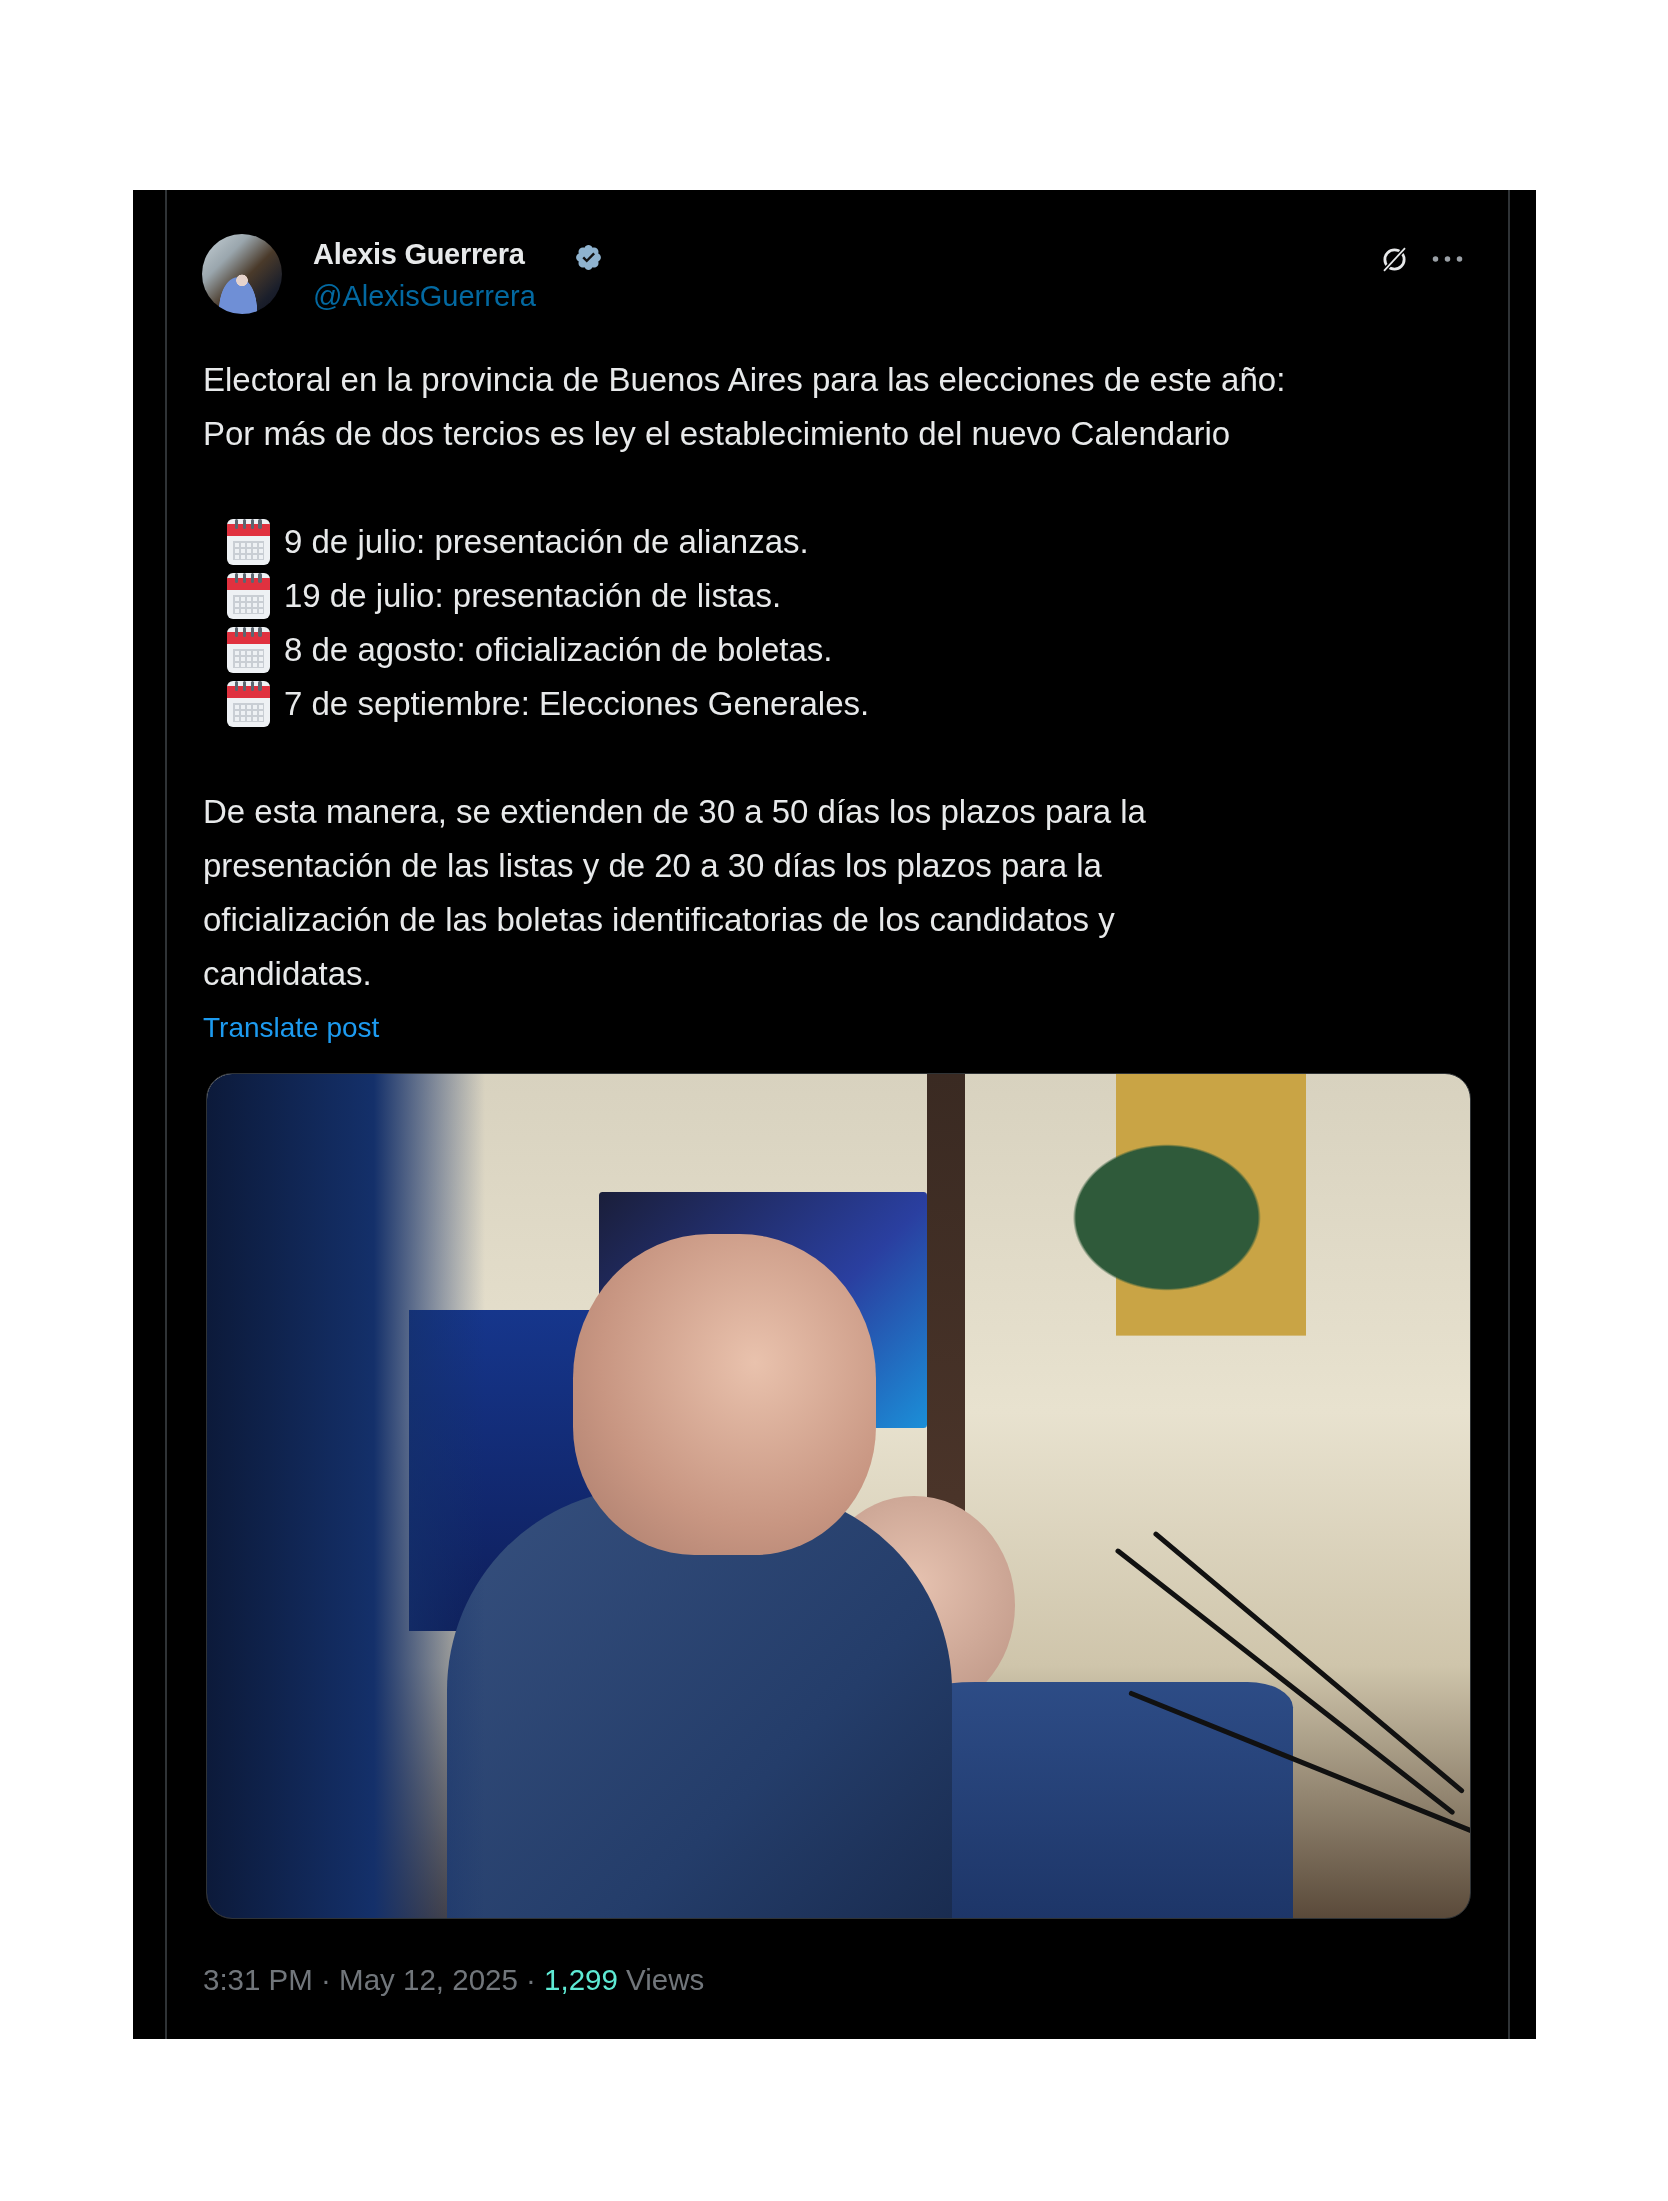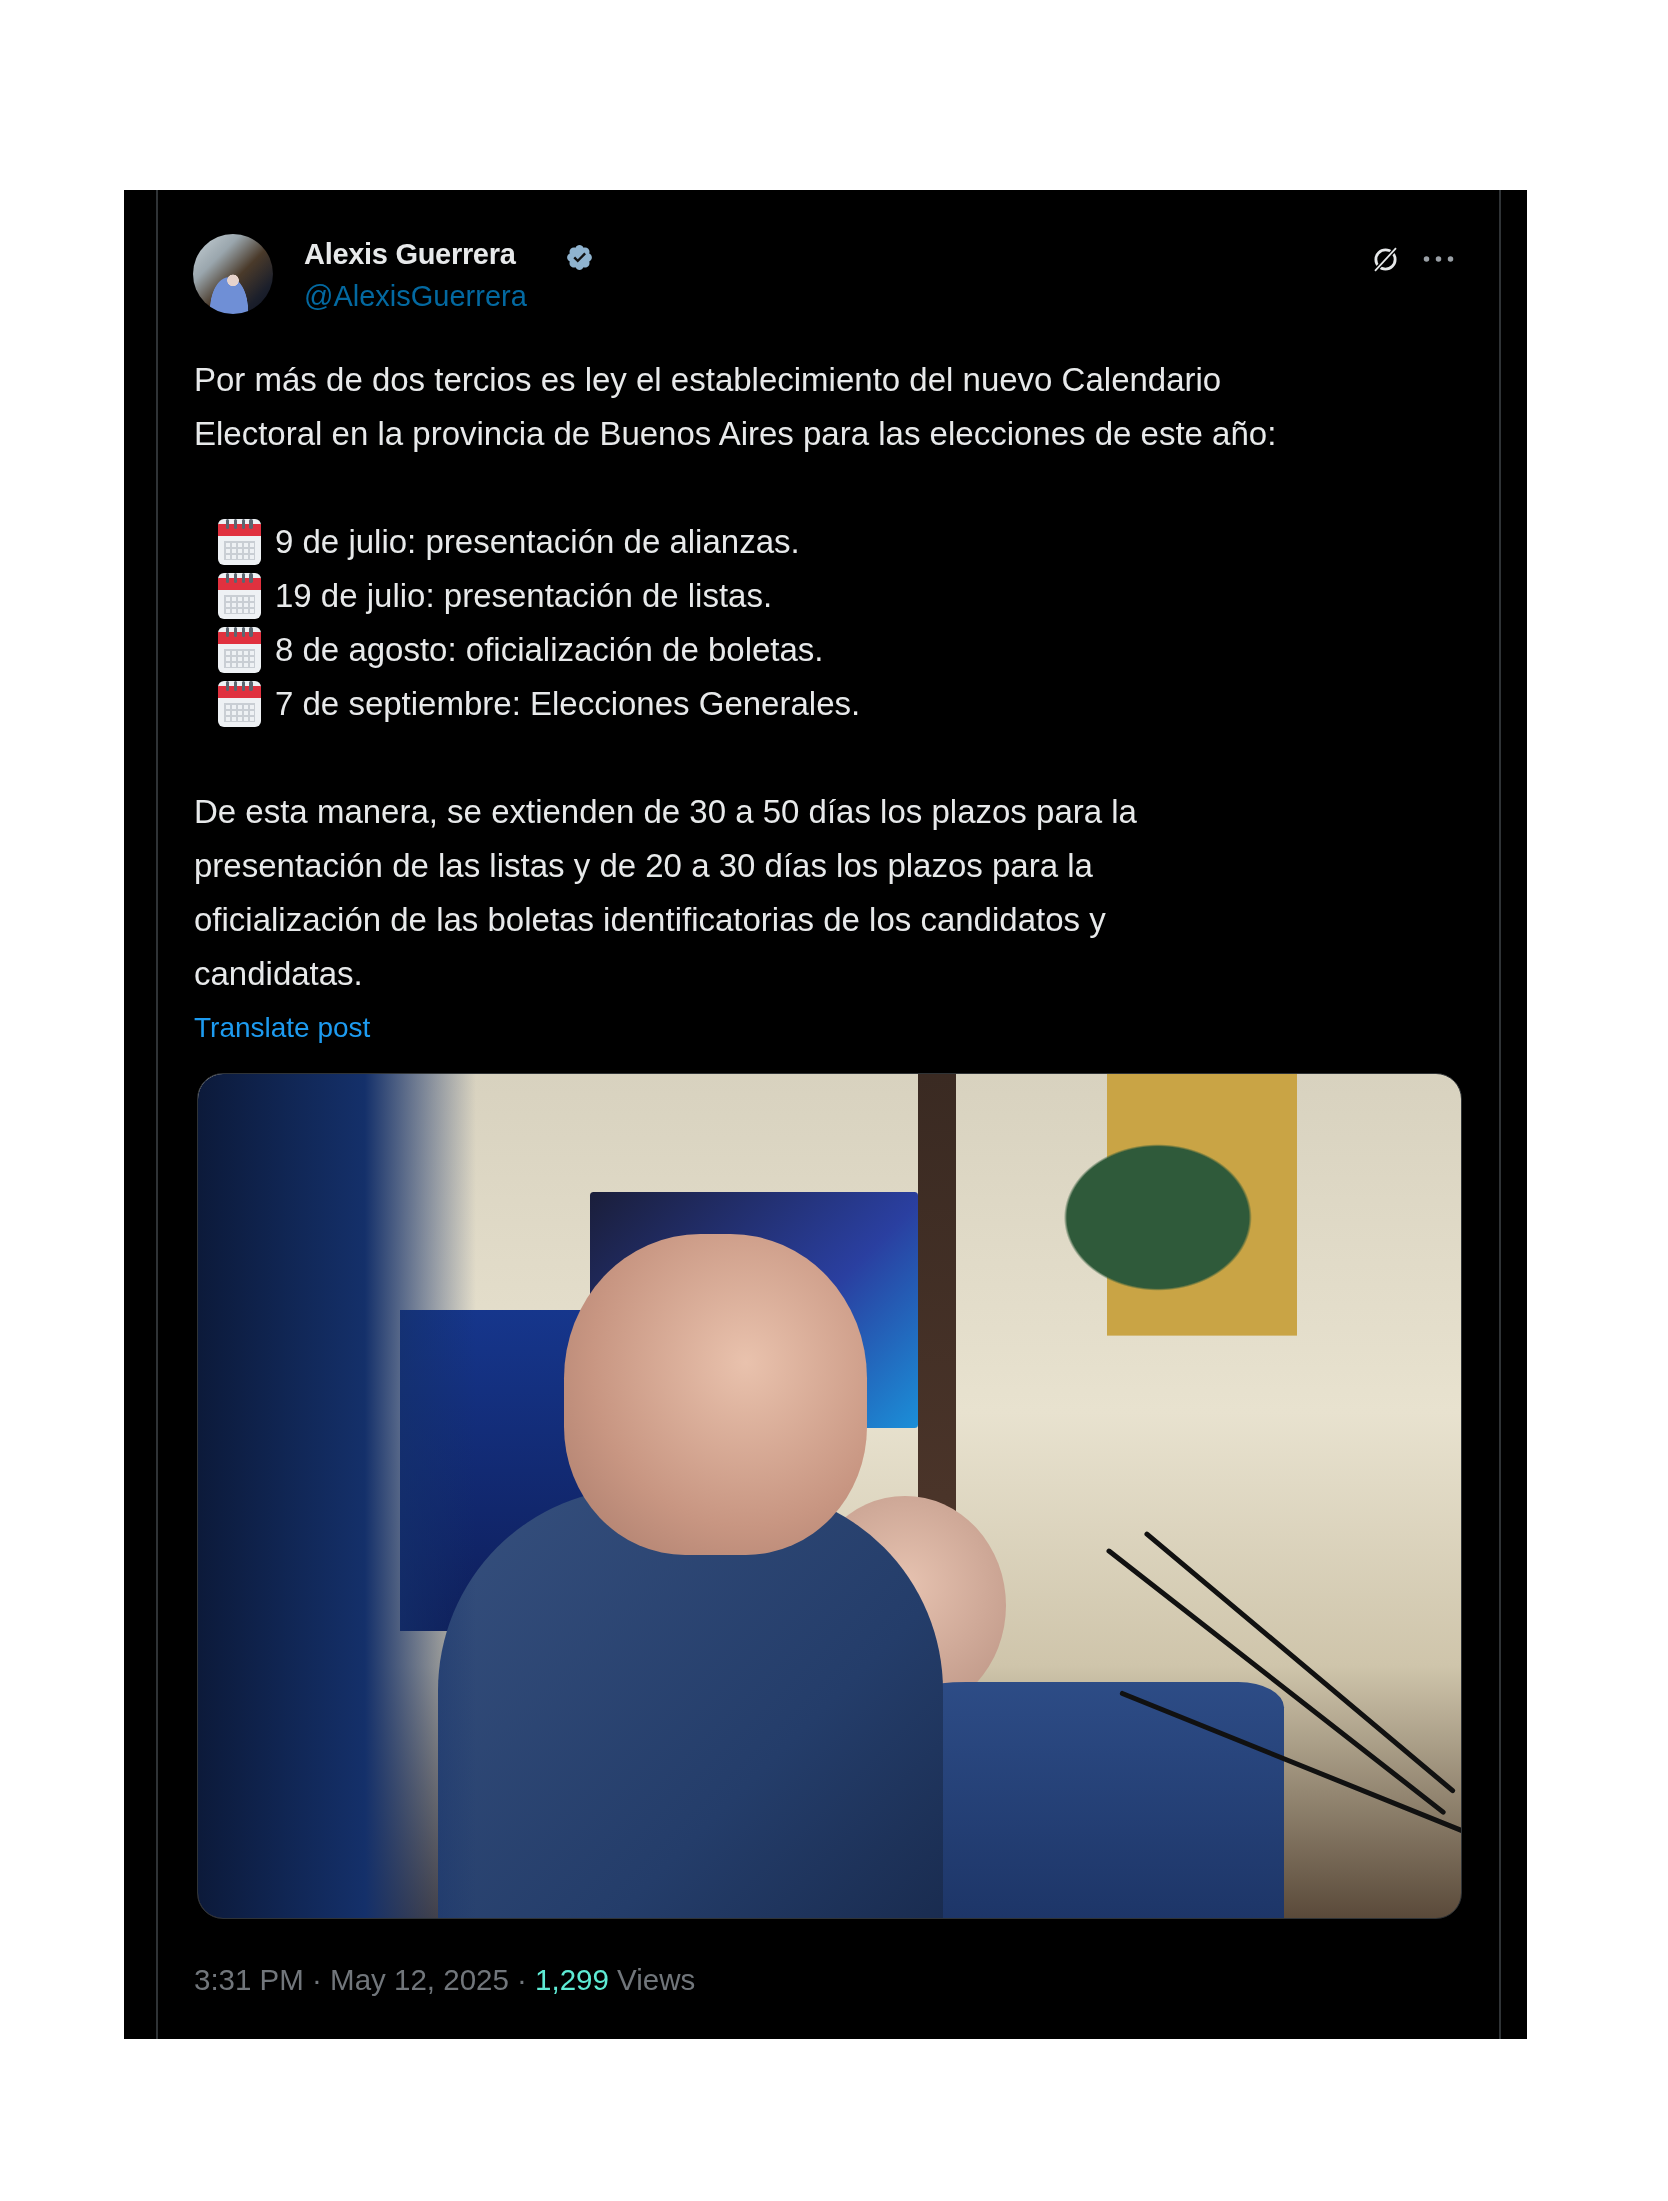--- a/index.html
+++ b/index.html
@@ -1,21 +1,21 @@
 <!DOCTYPE html>
 <html style="font-size:14px"><head>
 <meta charset="utf-8">
 <style>
   html, body { margin: 0; padding: 0; }
   body {
     width: 1669px; height: 2201px; background: #ffffff; position: relative;
     font-family: "Liberation Sans", "DejaVu Sans", sans-serif; overflow: hidden;
   }
   .card {
-    position: absolute; left: 124px; top: 190px; width: 1403px; height: 1849px;
+    position: absolute; left: 133px; top: 190px; width: 1403px; height: 1849px;
     background: #000000;
   }
   .rail { position: absolute; top: 0; bottom: 0; width: 1.7px; background: #2f3336; }
   .rail.left { left: 32px; }
   .rail.right { left: 1375px; }
 
   .avatar {
     position: absolute; left: 69px; top: 44px; width: 80px; height: 80px; border-radius: 50%;
     overflow: hidden;
     background:
@@ -105,22 +105,22 @@
     <line x1="7" y1="34" x2="33" y2="6" stroke="#000" stroke-width="5"></line>
     <line x1="8" y1="33" x2="32" y2="7" stroke="#e7e9ea" stroke-width="2"></line>
   </svg>
   <svg class="more-icon" viewBox="0 0 40 14">
     <circle cx="6" cy="7" r="3.2" fill="#9aa0a6"></circle>
     <circle cx="20" cy="7" r="3.2" fill="#9aa0a6"></circle>
     <circle cx="34" cy="7" r="3.2" fill="#9aa0a6"></circle>
   </svg>
 
   <div class="text">
+    <p>Electoral en la provincia de Buenos Aires para las elecciones de este año:</p>
     <p>Por más de dos tercios es ley el establecimiento del nuevo Calendario</p>
-    <p>Electoral en la provincia de Buenos Aires para las elecciones de este año:</p>
     <div class="blank"></div>
     <div class="row">
       <span class="cal">
           <i class="ring" style="left:7.8px"></i>
           <i class="ring" style="left:15.6px"></i>
           <i class="ring" style="left:23.5px"></i>
           <i class="ring" style="left:31px"></i>
         </span>
       <span>9 de julio: presentación de alianzas.</span>
     </div>

